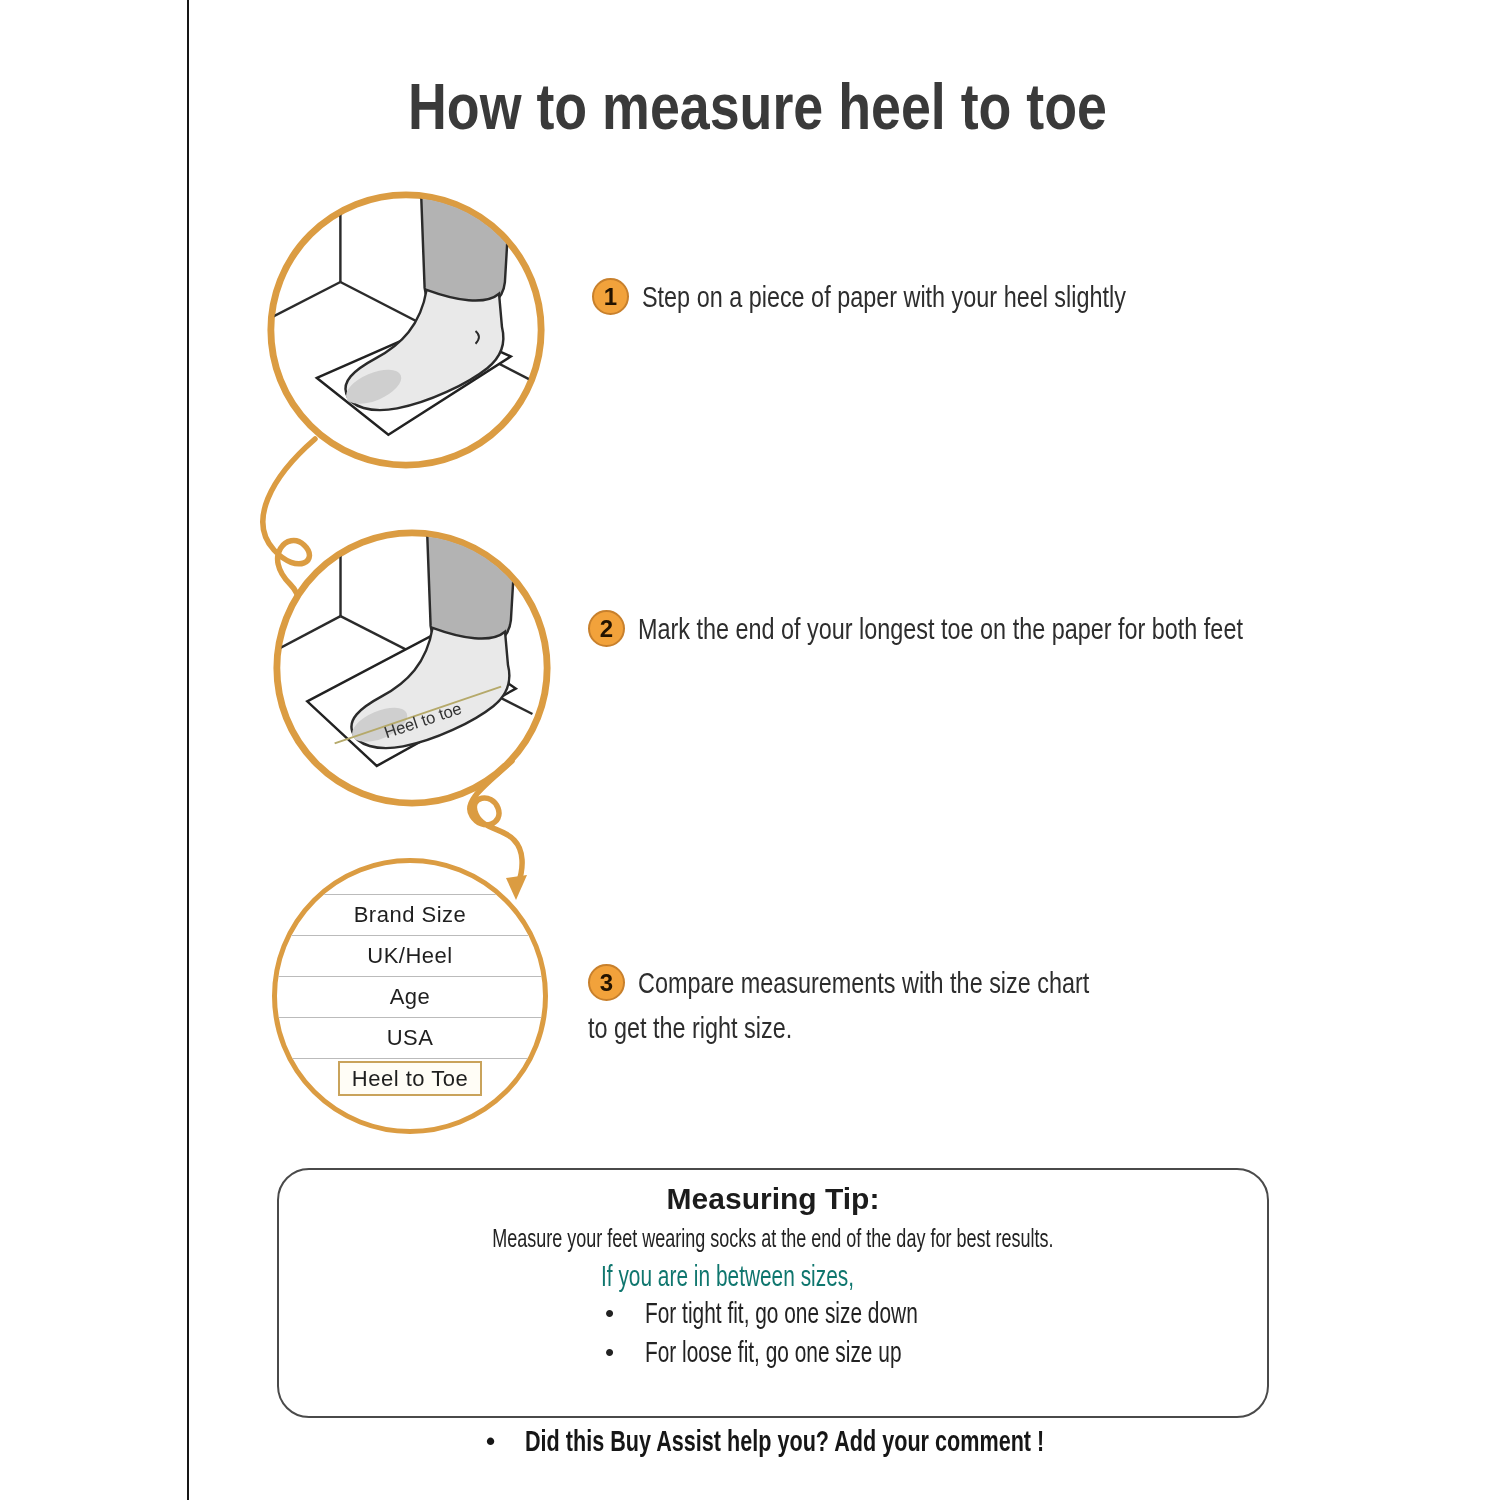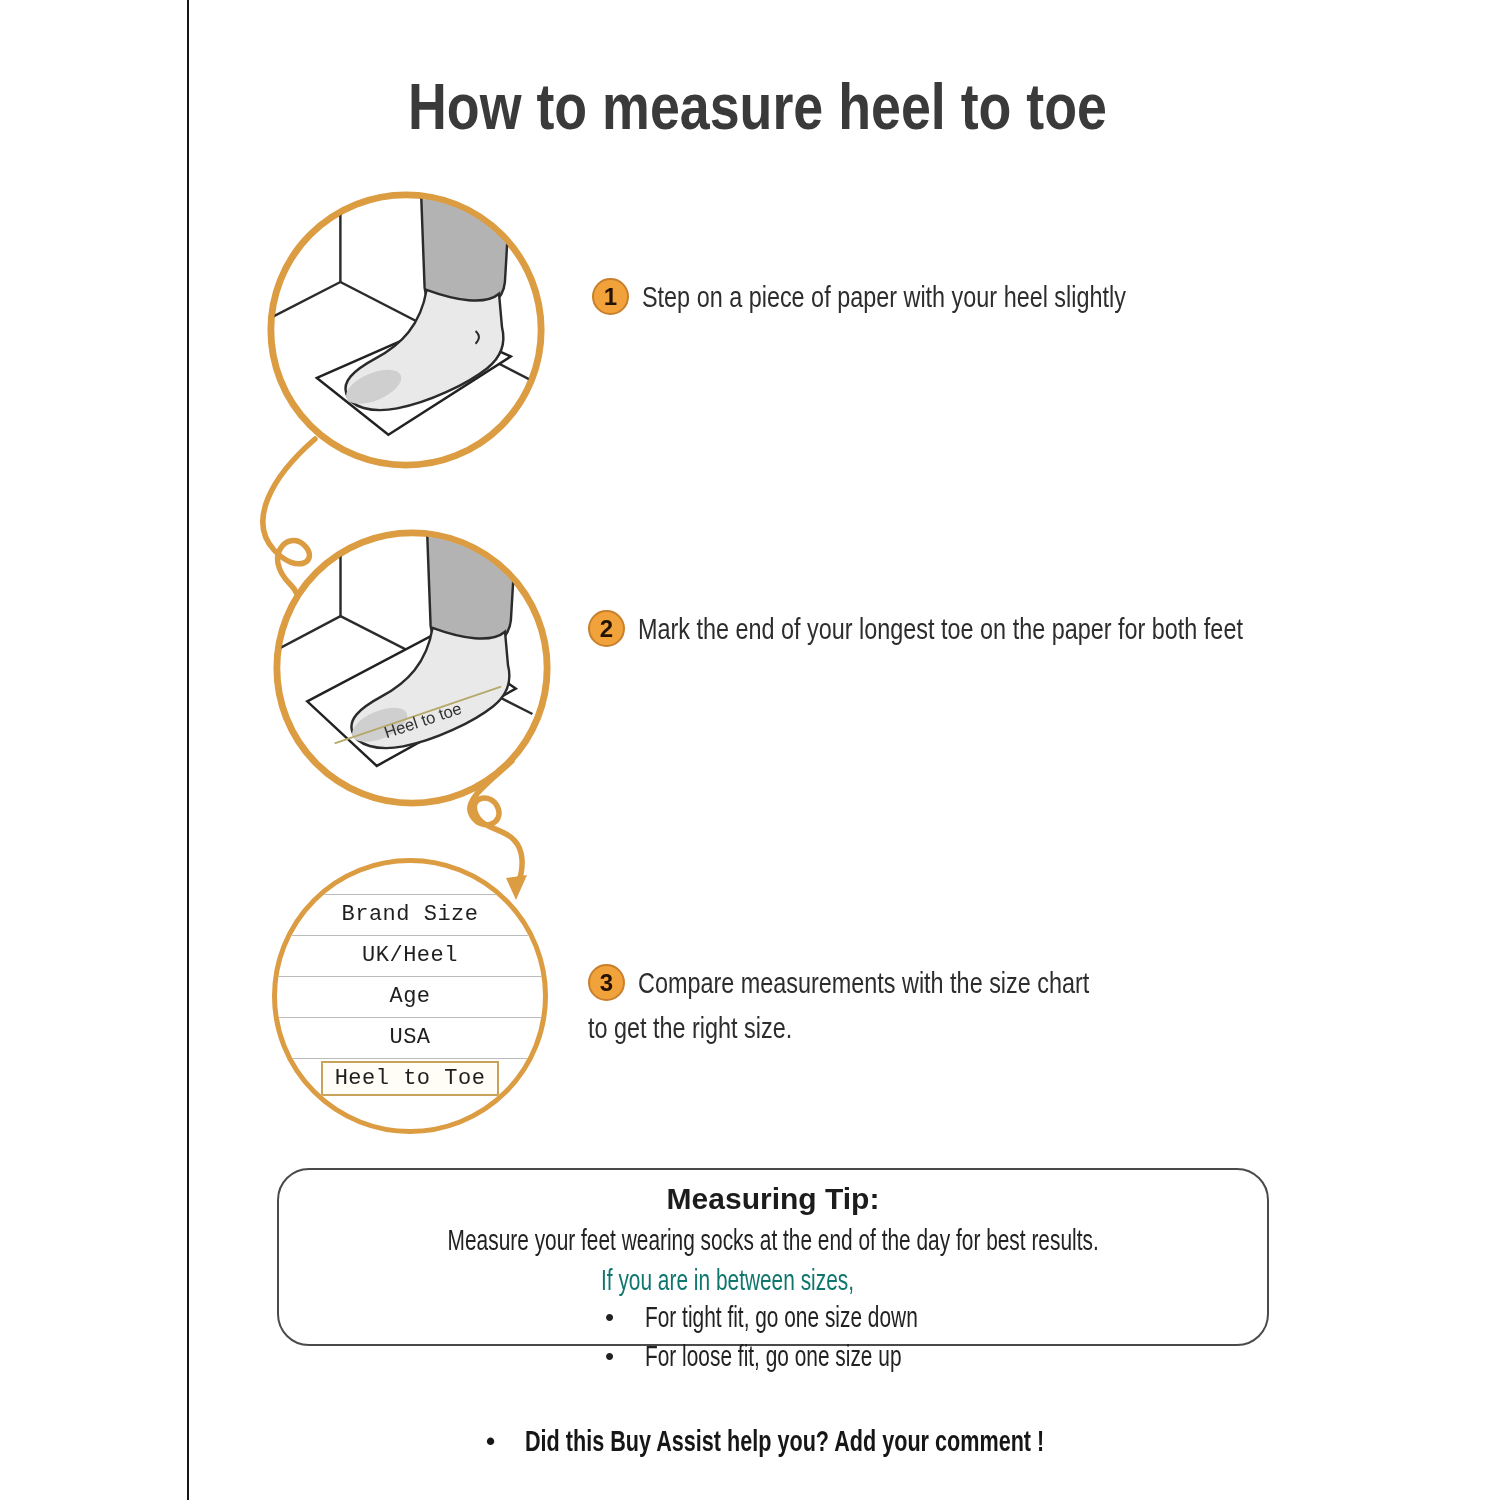--- a/index.html
+++ b/index.html
@@ -40,35 +40,35 @@
   .chart-circle{
     left:272px;top:858px;width:276px;height:276px;
     border:5px solid #DB9C42;border-radius:50%;
     background:#fff;box-sizing:border-box;overflow:hidden;
     display:flex;flex-direction:column;justify-content:center;
   }
   .chart-row{
     height:40px;flex-shrink:0;
     display:flex;align-items:center;justify-content:center;
     border-top:1.5px solid #bbbbbb;
-    font-size:22px;letter-spacing:0.5px;color:#1f1f1f;font-family:Liberation Mono, monospace;
+    font-size:22px;letter-spacing:0.5px;color:#1f1f1f;
   }
   .chart-row .hl{
     border:2px solid #C9A35B;
     padding:0 12px;line-height:31px;background:#fffdf6;
   }
 
   
   .tip-box{
-    left:277px;top:1168px;width:992px;height:178px;
+    left:277px;top:1168px;width:992px;height:250px;
     border:2.5px solid #4a4a4a;border-radius:32px;
     box-sizing:border-box;background:#fff;
   }
   .tip-title{text-align:center;margin-top:12px;font-size:30px;font-weight:bold;color:#1c1c1c;}
-  .tip-line1{text-align:center;margin-top:8px;font-size:29px;color:#222;}
+  .tip-line1{text-align:center;margin-top:8px;font-size:25px;color:#222;}
   .tip-line1 .cxc{display:inline-block;white-space:nowrap;transform:scaleX(0.72);transform-origin:50% 50%;}
   .tip-line2{margin-left:322px;margin-top:7px;font-size:29px;color:#0f766e;}
   .tip-line2 .cxl,.tip-bullet .cxl{display:inline-block;white-space:nowrap;transform:scaleX(0.72);transform-origin:0 50%;}
   .tip-bullet{margin-left:326px;margin-top:2px;font-size:29px;color:#222;display:flex;align-items:center;height:37px;}
   .tip-bullet .dot{width:14px;margin-right:26px;font-size:26px;}
 
   
   .footer{
     left:486px;top:1424px;display:flex;align-items:center;
     font-size:30px;font-weight:bold;color:#161616;

